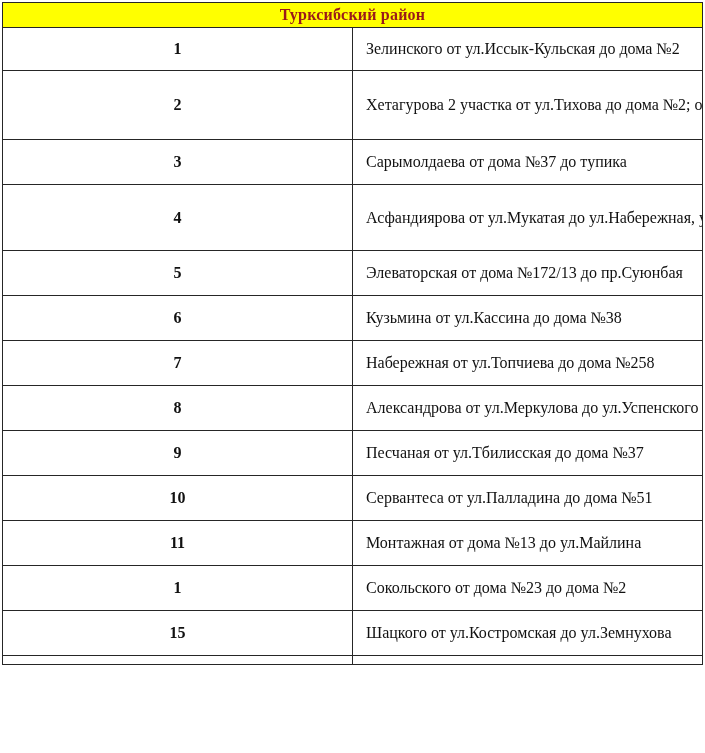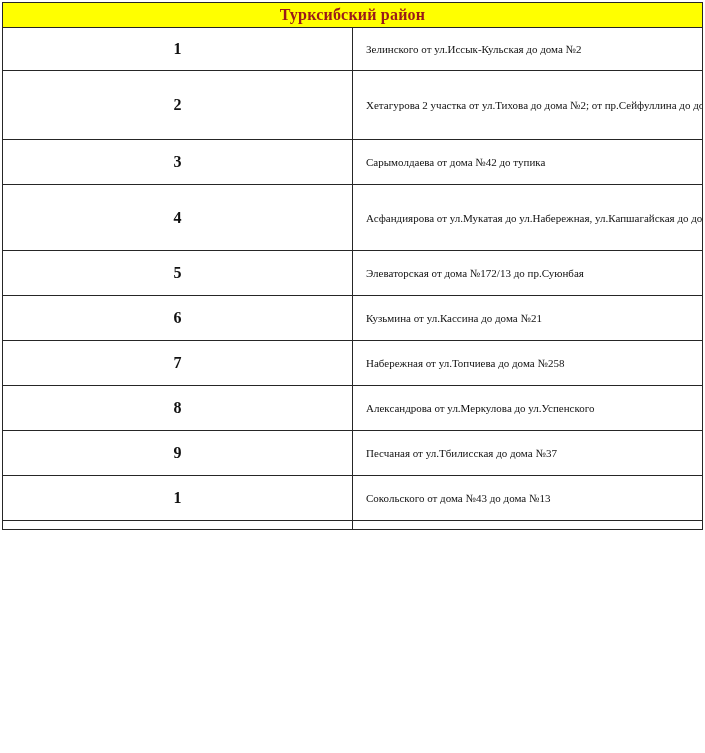--- a/index.html
+++ b/index.html
@@ -43,21 +43,21 @@
   }
   td.num-cell {
     width: 59px;
     text-align: center;
     font-weight: bold;
     font-size: 16px;
   }
   td.desc-cell {
     padding-left: 13px;
     padding-right: 6px;
-    font-size: 11px;
+    font-size: 16px;
     white-space: nowrap;
     margin-top: 7px;
   }
   
   tbody tr { height: 45px; }
   
   tbody tr:nth-child(1) { height: 43px; }
   tbody tr:nth-child(2) { height: 69px; }
   tbody tr:nth-child(3) { height: 45px; }
   tbody tr:nth-child(4) { height: 66px; }
@@ -77,49 +77,61 @@
       <tr>
         <td class="num-cell">1</td>
         <td class="desc-cell">Зелинского от ул.Иссык-Кульская до дома №2</td>
       </tr>
       <tr>
         <td class="num-cell">2</td>
         <td class="desc-cell">Хетагурова 2 участка от ул.Тихова до дома №2; от пр.Сейфуллина до дома №40</td>
       </tr>
       <tr>
         <td class="num-cell">3</td>
-        <td class="desc-cell">Сарымолдаева от дома №42 до тупика</td>
+        <td class="desc-cell">Сарымолдаева от дома №37 до тупика</td>
       </tr>
       <tr>
         <td class="num-cell">4</td>
         <td class="desc-cell">Асфандиярова от ул.Мукатая до ул.Набережная, ул.Капшагайская до дома №28</td>
       </tr>
       <tr>
         <td class="num-cell">5</td>
         <td class="desc-cell">Элеваторская от дома №172/13 до пр.Суюнбая</td>
       </tr>
       <tr>
         <td class="num-cell">6</td>
-        <td class="desc-cell">Кузьмина от ул.Кассина до дома №21</td>
+        <td class="desc-cell">Кузьмина от ул.Кассина до дома №38</td>
       </tr>
       <tr>
         <td class="num-cell">7</td>
         <td class="desc-cell">Набережная от ул.Топчиева до дома №258</td>
       </tr>
       <tr>
         <td class="num-cell">8</td>
         <td class="desc-cell">Александрова от ул.Меркулова до ул.Успенского</td>
       </tr>
       <tr>
         <td class="num-cell">9</td>
         <td class="desc-cell">Песчаная от ул.Тбилисская до дома №37</td>
       </tr>
       <tr>
+        <td class="num-cell">10</td>
+        <td class="desc-cell">Сервантеса от ул.Палладина до дома №51</td>
+      </tr>
+      <tr>
+        <td class="num-cell">11</td>
+        <td class="desc-cell">Монтажная от дома №13 до ул.Майлина</td>
+      </tr>
+      <tr>
         <td class="num-cell">1</td>
-        <td class="desc-cell">Сокольского от дома №43 до дома №13</td>
+        <td class="desc-cell">Сокольского от дома №23 до дома №2</td>
+      </tr>
+      <tr>
+        <td class="num-cell">15</td>
+        <td class="desc-cell">Шацкого от ул.Костромская до ул.Земнухова</td>
       </tr>
       <tr class="partial-row">
         <td class="num-cell"></td>
         <td class="desc-cell"></td>
       </tr>
     </tbody>
   </table>
 </div>
 
 </body></html>

